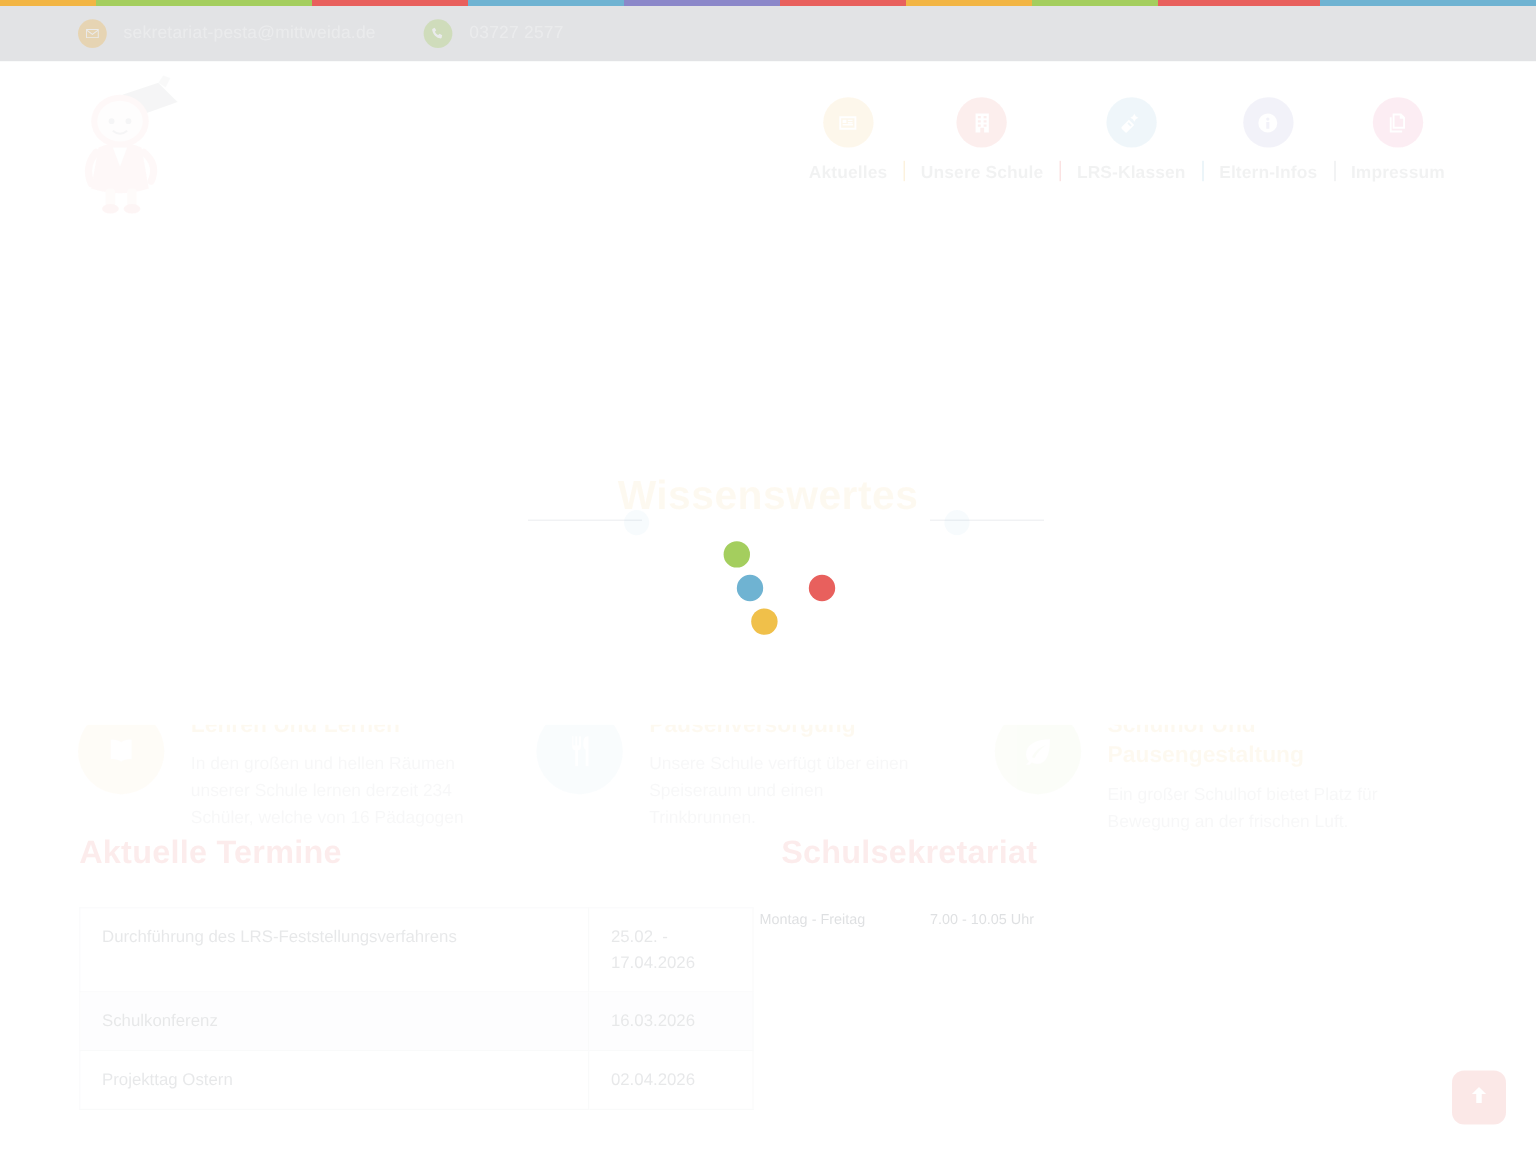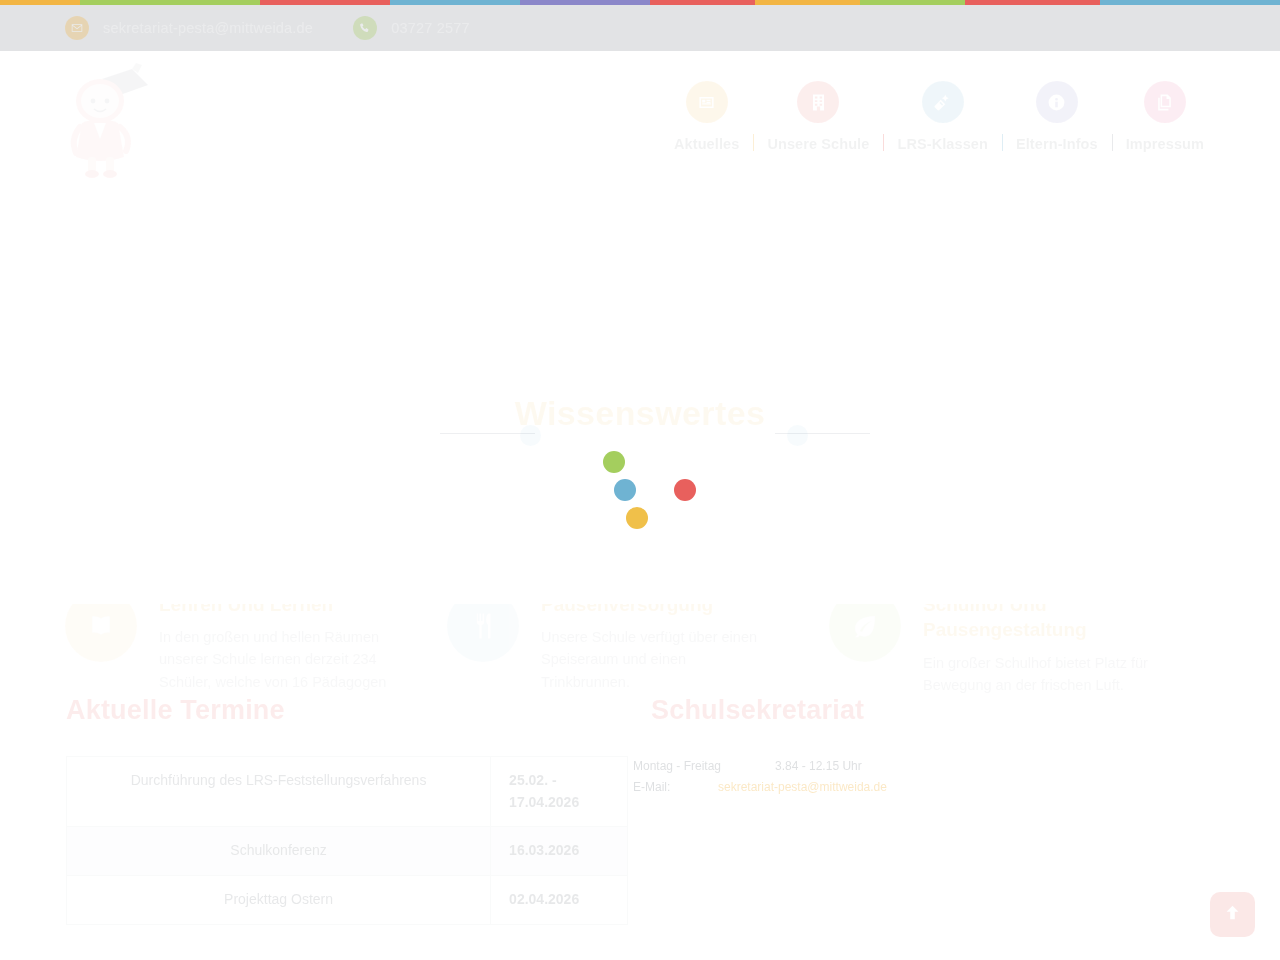--- a/index.html
+++ b/index.html
@@ -249,22 +249,22 @@
     z-index: 6;
   }
   .termine-table td {
     border: 1px solid #dfe2e6;
     padding: 13px 18px;
     font-size: 14px;
     color: #6e757d;
     vertical-align: top;
     line-height: 1.55;
   }
-  .termine-table td.c-event { width: 425px; text-align: center; }
-  .termine-table td.c-date  { width: 137px; font-weight: bold; }
+  .termine-table td.c-event { width: 425px; }
+  .termine-table td.c-date  { width: 137px; }
   .termine-table tr:nth-child(even) td { background: #f7f8f9; }
 
   
   .sek-block {
     position: absolute;
     left: 633px; top: 756px;
     z-index: 6;
     font-size: 12px;
     font-weight: normal;
     line-height: 1.73;
@@ -482,25 +482,21 @@
           <td class="c-event">Projekttag Ostern</td>
           <td class="c-date">02.04.2026</td>
         </tr>
       </tbody>
   </table>
 
   <div class="sec-heading" id="sekretariat-heading">Schulsekretariat</div>
   <div class="sek-block">
     <div class="sek-line">
       <span class="sek-label w-lbl-1">Montag - Freitag</span>
-      <span class="sek-value">3.84 - 12.15 Uhr</span>
-    </div>
-    <div class="sek-line">
-      <span class="sek-label w-lbl-2">E-Mail:</span>
-      <span class="sek-link">sekretariat-pesta@mittweida.de</span>
+      <span class="sek-value">7.00 - 10.05 Uhr</span>
     </div>
   </div>
 
   <div class="scroll-top" style="background: rgb(232, 96, 93);">
     <span>
       <svg viewBox="0 0 24 24">
           <path d="M12 3.5 4.5 11h4.6v9.5h5.8V11h4.6z"></path>
         </svg>
     </span>
   </div>

